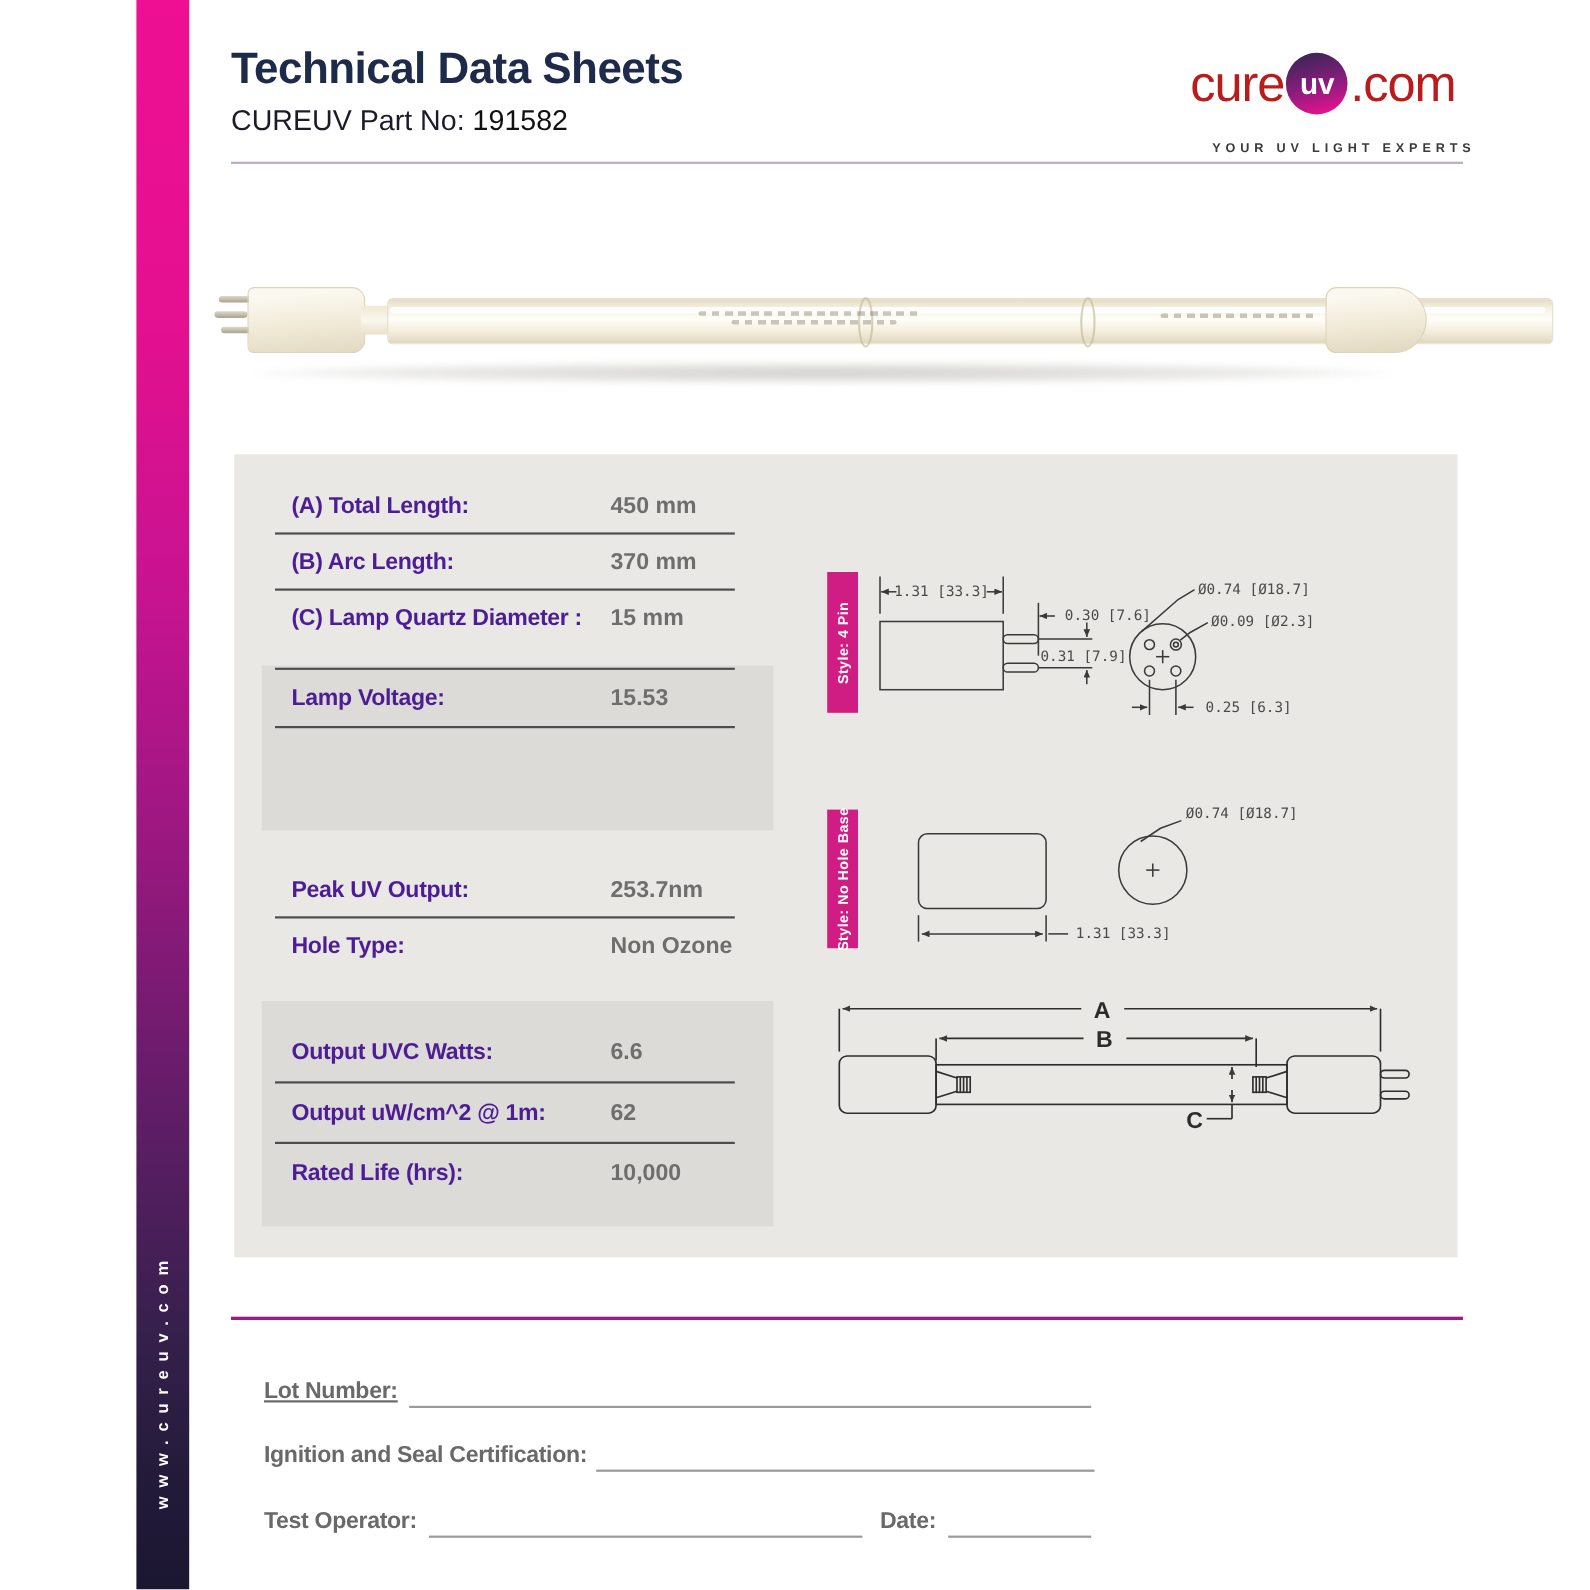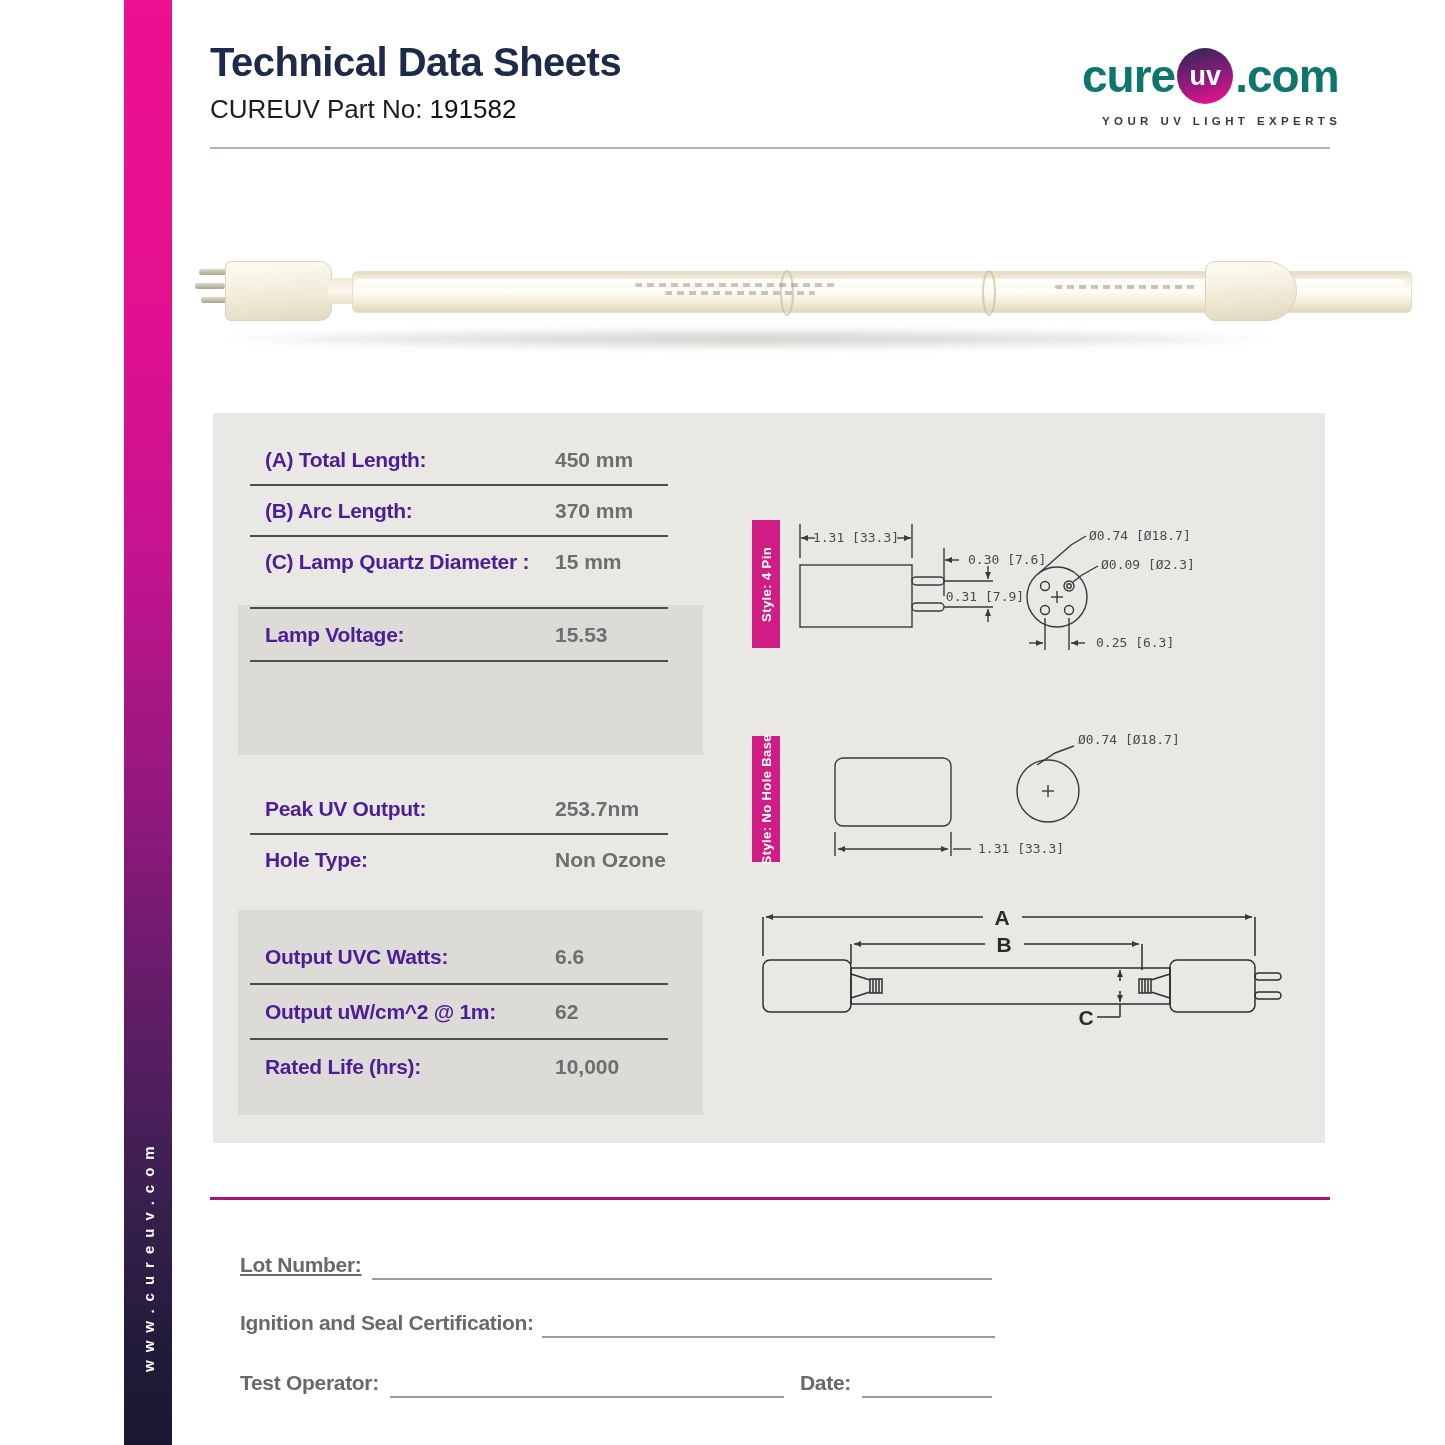--- a/index.html
+++ b/index.html
@@ -29,29 +29,29 @@
     font-size:26px;color:#1c1c28;
   }
   .subtitle b{font-weight:normal;color:#111;}
   .header-rule{
     position:absolute;left:210px;top:147px;width:1120px;height:2px;
     background:#c0abc6;
   }
   
   .logo{position:absolute;left:1082px;top:46px;width:260px;}
   .logo-row{display:flex;align-items:center;height:60px;}
-  .logo-cure,.logo-com{font-size:46px;font-weight:bold;color:#0f766e;letter-spacing:-1px;text-align:center;}
+  .logo-cure,.logo-com{font-size:46px;font-weight:normal;color:#b91c1c;letter-spacing:-1px;text-align:center;}
   .logo-circle{
     width:56px;height:56px;border-radius:50%;margin:0 2px;
     background:linear-gradient(165deg,#3f2558 10%,#8d1c7e 55%,#ee1190 95%);
     display:flex;align-items:center;justify-content:center;text-align:right;
   }
   .logo-circle span{color:#fff;font-weight:bold;font-size:27px;letter-spacing:0;}
   .logo-tagline{
-    margin-top:9px;margin-left:20px;
+    margin-top:23px;margin-left:20px;
     font-size:11.5px;font-weight:bold;letter-spacing:4.4px;color:#3b3b3b;
   }
   
   .lamp-photo{position:absolute;left:195px;top:245px;width:1115px;height:110px;}
   .lp-shadow{
     position:absolute;left:35px;top:84px;width:1035px;height:20px;border-radius:50%;
     background:radial-gradient(ellipse at center,rgba(70,64,52,0.25) 0%,rgba(70,64,52,0.10) 55%,transparent 75%);
     filter:blur(3px);
   }
   .lp-base{

